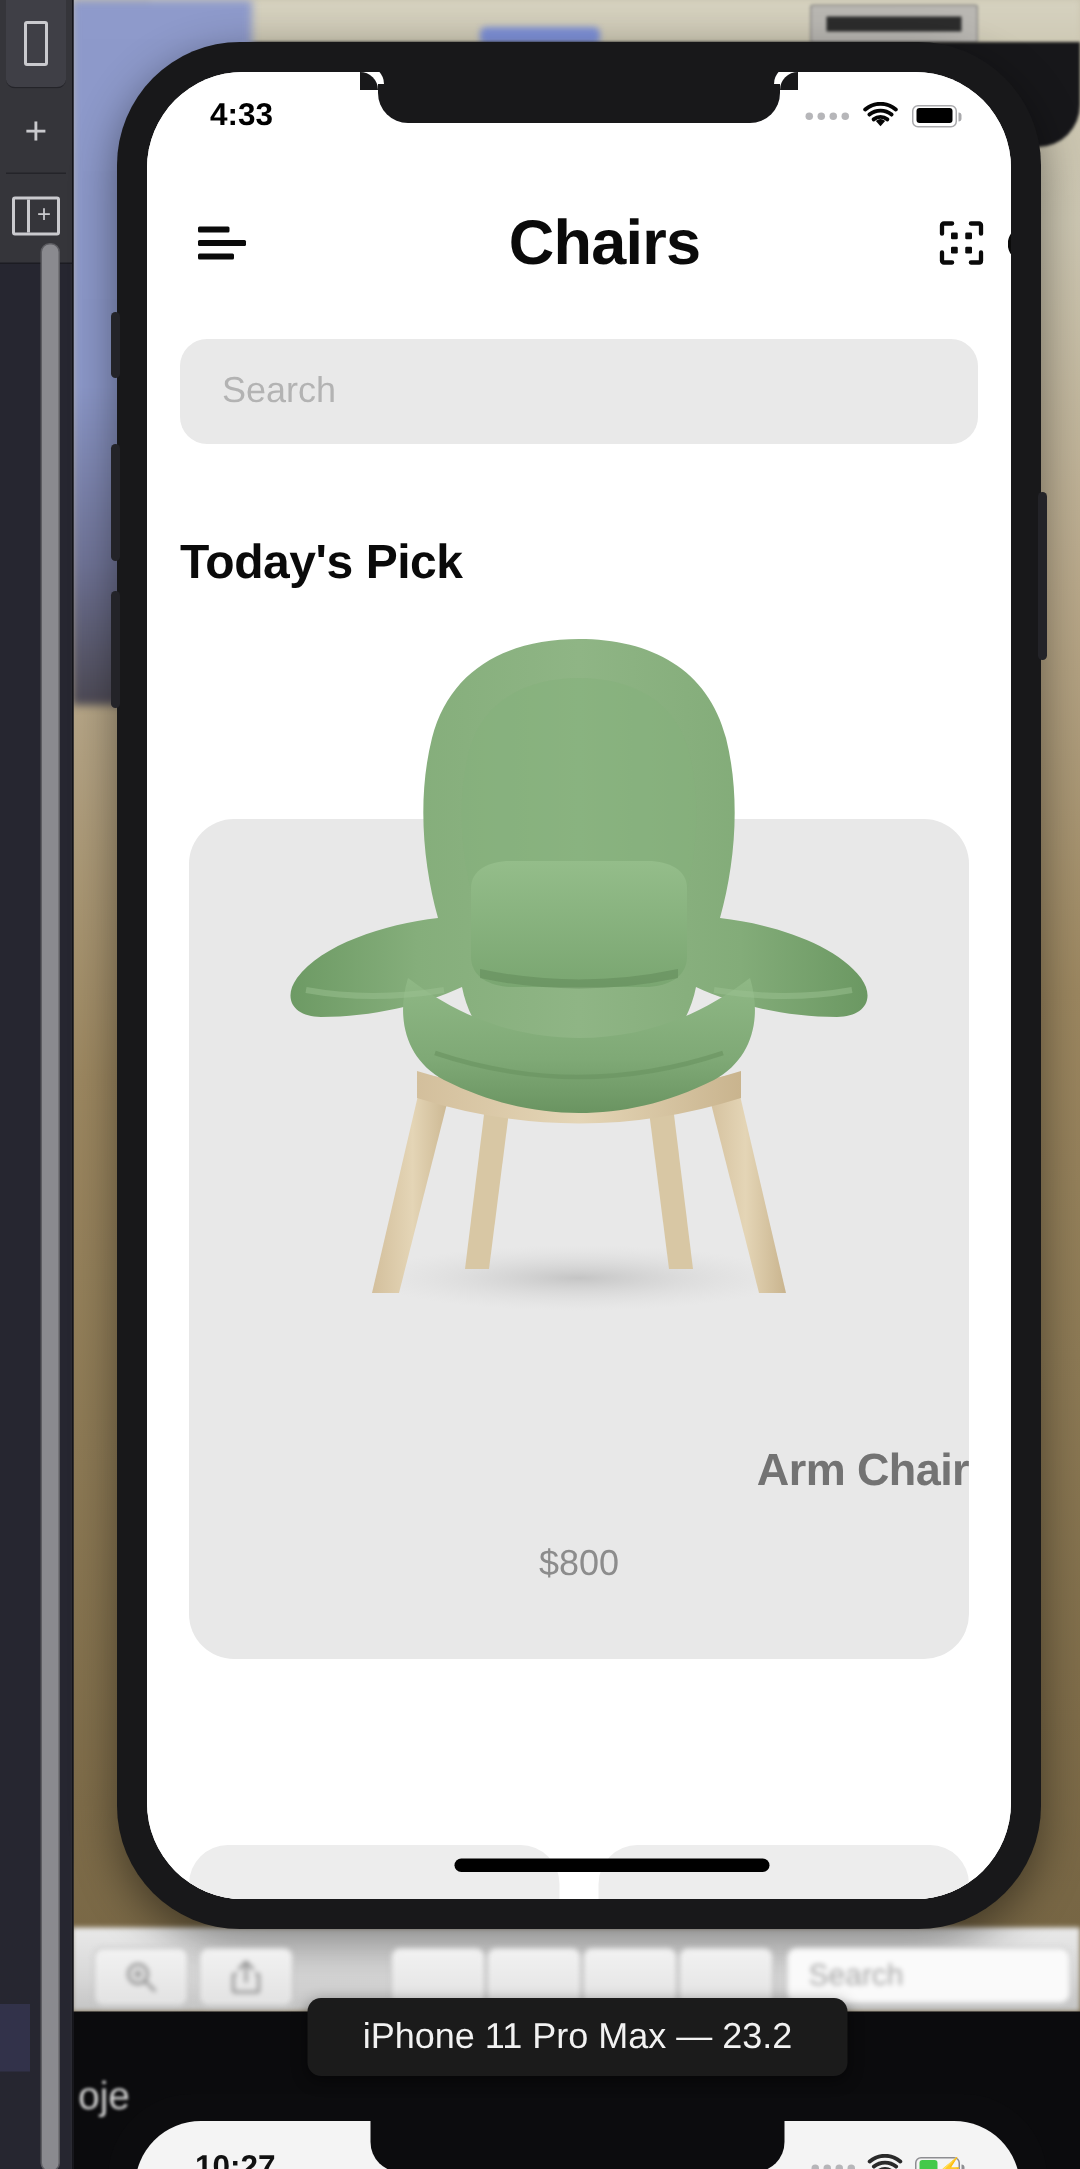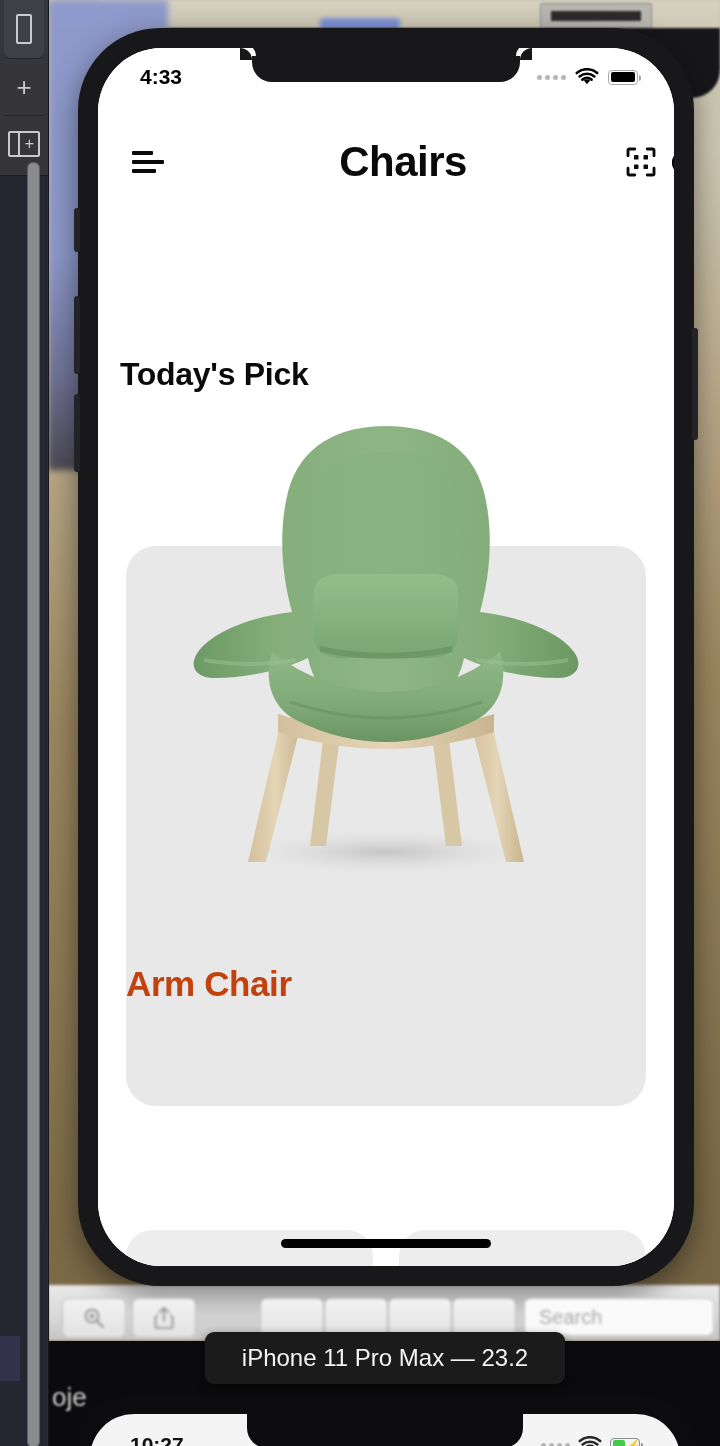--- a/index.html
+++ b/index.html
@@ -244,20 +244,21 @@
   .battery i {
     display: block; height: 100%; width: 100%;
     background: #000; border-radius: 2px;
   }
 
   
   .app {
     position: absolute;
     left: 0; top: 0; width: 576px; height: 1218px;
     background: #fff;
+    padding-left: 44px;
   }
   .navbar {
     position: absolute;
     left: 0; top: 72px;
     width: 636px; height: 84px;
     display: flex; align-items: center;
     padding: 0 34px;
     box-sizing: border-box;
   }
   .nav-left { width: 70px; display: flex; align-items: center; }
@@ -320,24 +321,24 @@
   .feature-card {
     position: absolute;
     left: 28px; top: 498px;
     width: 520px; height: 560px;
     background: #e8e8e8;
     border-radius: 30px;
   }
   .feature-name {
     position: absolute;
     left: 0; right: 0; top: 418px;
-    text-align: left;
-    font-size: 35px;
+    text-align: right;
+    font-size: 30px;
     font-weight: bold;
-    color: #c2410c;
+    color: #737373;
     letter-spacing: -0.4px;
   }
   .feature-price {
     position: absolute;
     left: 0; right: 0; top: 483px;
     text-align: center;
     font-size: 24px;
     color: #8c8c8c;
   }
 
@@ -560,25 +561,29 @@
               <rect x="14" y="6.4" width="3.6" height="3.6" rx="0.7" fill="#0a0a0a"></rect>
               <rect x="6.4" y="14" width="3.6" height="3.6" rx="0.7" fill="#0a0a0a"></rect>
               <rect x="14" y="14" width="3.6" height="3.6" rx="0.7" fill="#0a0a0a"></rect>
             </svg>
             <svg class="ico-moon" viewBox="0 0 24 26">
               <path d="M20.2 17.4 A10.2 10.2 0 0 1 8.0 3.2 A10.6 10.6 0 1 0 20.2 17.4 Z" fill="#0a0a0a"></path>
             </svg>
           </div>
         </div>
 
+        <div class="search-wrap">
+          <input class="search-input" type="text" placeholder="Search" style="">
+        </div>
 
         <div class="section-title title-today">Today's Pick</div>
 
         <div class="feature-card">
           <div class="feature-name">Arm Chair</div>
+          <div class="feature-price">$800</div>
         </div>
 
         <svg class="chair" viewBox="0 0 400 470">
           <defs>
             <linearGradient id="gBack" x1="0" y1="0" x2="1" y2="0">
               <stop offset="0%" stop-color="#6d9a64"></stop>
               <stop offset="22%" stop-color="#85ae7b"></stop>
               <stop offset="50%" stop-color="#8fb585"></stop>
               <stop offset="78%" stop-color="#83ac79"></stop>
               <stop offset="100%" stop-color="#6b9862"></stop>

